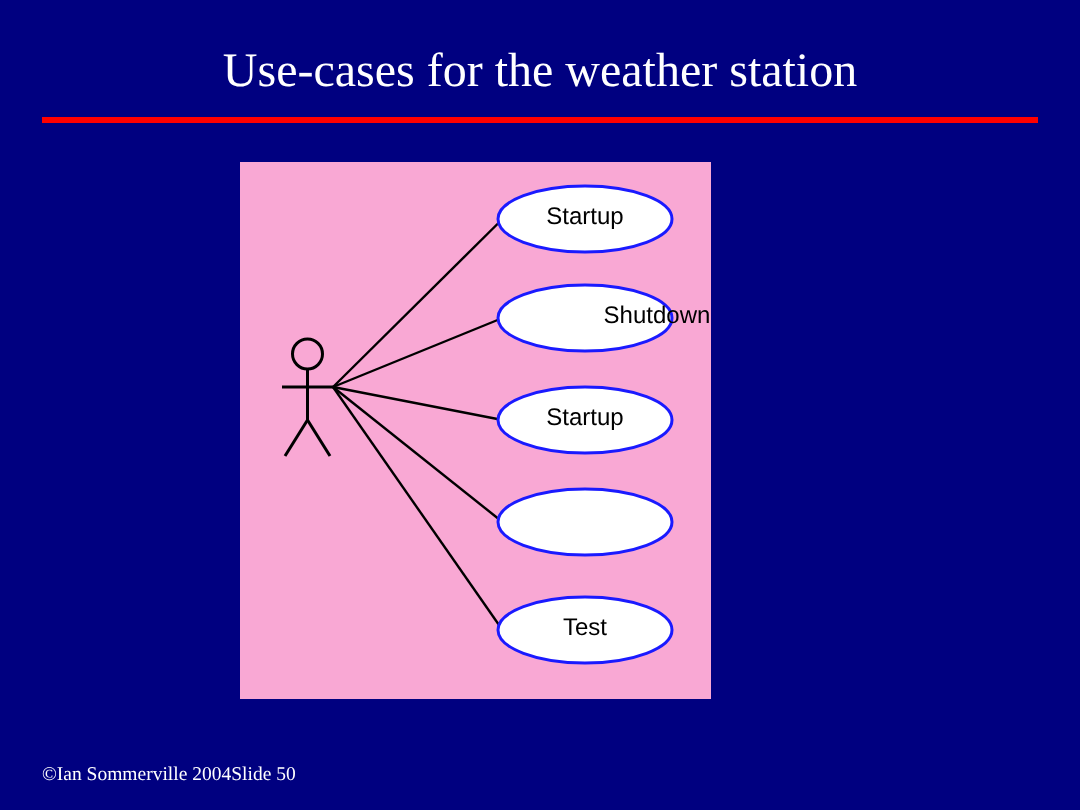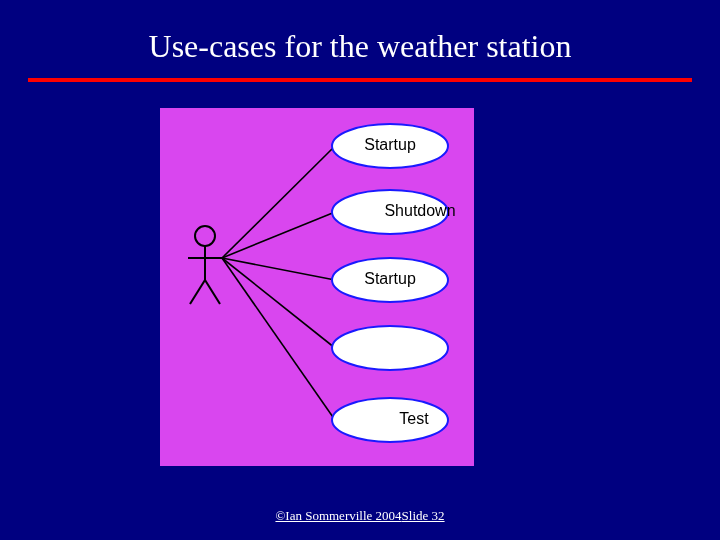--- a/index.html
+++ b/index.html
@@ -33,46 +33,45 @@
     width: 664px;
     height: 4px;
     background: #ff0000;
   }
   .diagram-box {
     position: absolute;
     top: 108px;
     left: 160px;
     width: 314px;
     height: 358px;
-    background: #d946ef;
+    background: #f9a8d4;
   }
   .diagram-box svg {
     position: absolute;
     top: 0;
     left: 0;
   }
   .usecase-label {
     position: absolute;
     font-family: Arial, Helvetica, sans-serif;
     font-size: 16px;
     color: #000;
     text-align: center;
     width: 110px;
   }
   .footer {
     position: absolute;
     bottom: 16px;
     left: 28px;
     right: 28px;
     display: flex;
-    justify-content: center;
+    justify-content: flex-start;
     align-items: baseline;
     color: #ffffff;
     font-size: 13px;
-    text-decoration: underline;
   }
   .footer-center {
     font-weight: bold;
   }
 </style>
 </head>
 <body>
 
 <div class="slide">
 
@@ -101,23 +100,23 @@
       <g stroke="#1a1aff" stroke-width="2" fill="#ffffff">
         <ellipse cx="230" cy="38" rx="58" ry="22"></ellipse>
         <ellipse cx="230" cy="104" rx="58" ry="22"></ellipse>
         <ellipse cx="230" cy="172" rx="58" ry="22"></ellipse>
         <ellipse cx="230" cy="240" rx="58" ry="22"></ellipse>
         <ellipse cx="230" cy="312" rx="58" ry="22"></ellipse>
       </g>
     </svg>
 
     <div class="usecase-label" style="left:175px; top:28px;">Startup</div>
-    <div class="usecase-label" style="left:158px; top:94px;padding-left:47px;">Shutdown</div>
+    <div class="usecase-label" style="left:176px; top:94px;padding-left:47px;">Shutdown</div>
     <div class="usecase-label" style="left:175px; top:162px;">Startup</div>
-    <div class="usecase-label" style="left:175px; top:302px;margin-left:24px;">Test</div>
+    <div class="usecase-label" style="left:175px; top:302px;">Test</div>
   </div>
 
   <div class="footer">
     <span>©Ian Sommerville 2004</span>
-    <span>Slide 32</span>
+    <span>Slide 50</span>
   </div>
 
 </div>
 
 </body></html>

